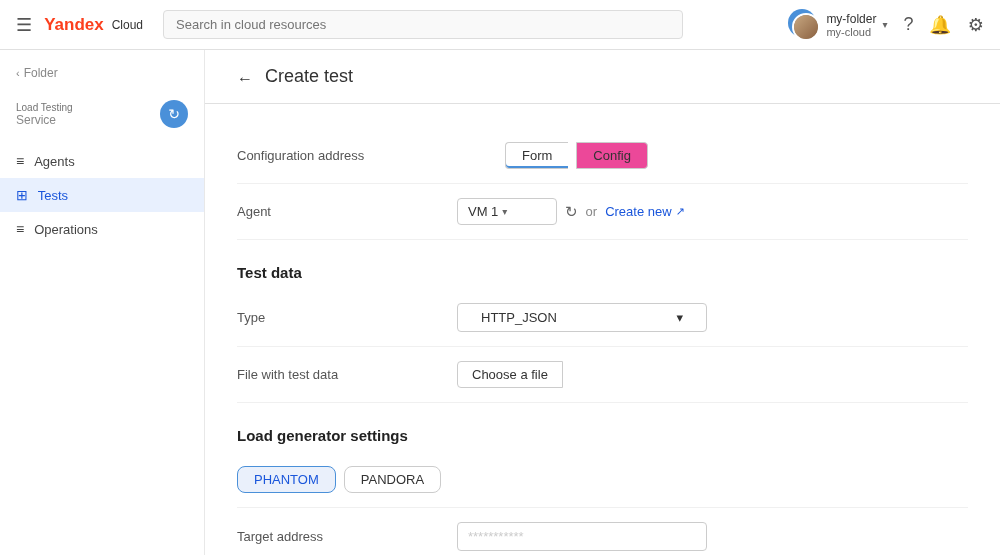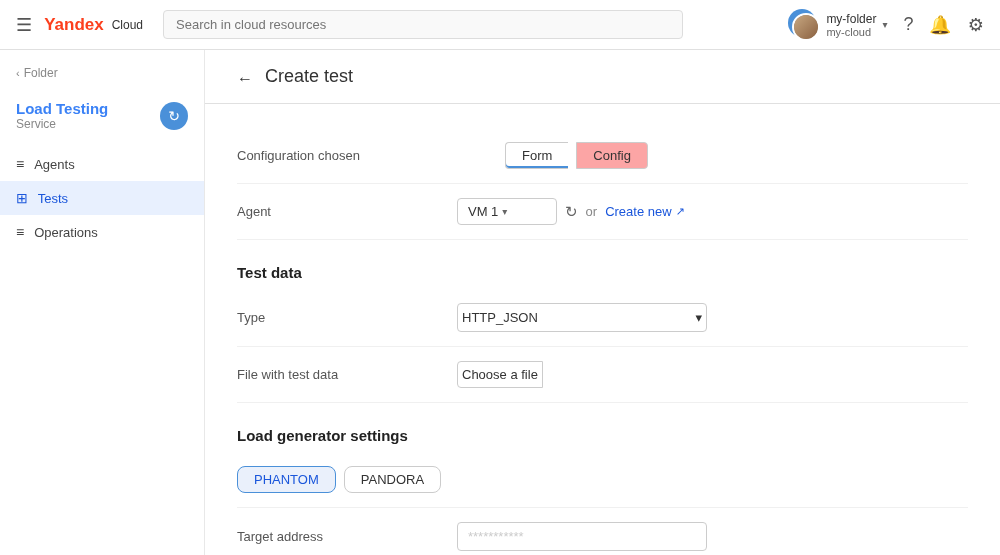--- a/index.html
+++ b/index.html
@@ -38,21 +38,21 @@
     
     .sidebar {
       width: 205px; background: #fff; border-right: 1px solid #e8e8e8;
       flex-shrink: 0; padding: 16px 0;
       display: flex; flex-direction: column;
     }
     .sidebar-folder { padding: 0 16px 12px; font-size: 12px; color: #888; display: flex; align-items: center; gap: 4px; cursor: pointer; }
     .sidebar-folder-arrow { font-size: 11px; }
     .sidebar-service { padding: 8px 16px; display: flex; align-items: center; justify-content: space-between; }
     .sidebar-service-info { display: flex; flex-direction: column; }
-    .sidebar-service-name { font-size: 15px; font-weight: 700; color: #3b82f6; }
+    .sidebar-service-name { font-size: 10px; font-weight: 400; color: #737373; }
     .sidebar-service-sub { font-size: 12px; color: #888; }
     .sidebar-refresh-btn { width: 28px; height: 28px; background: #4a90d9; border-radius: 50%; display: flex; align-items: center; justify-content: center; cursor: pointer; color: #fff; font-size: 14px; }
     .sidebar-nav { margin-top: 8px; }
     .sidebar-item {
       display: flex; align-items: center; gap: 10px;
       padding: 9px 16px; cursor: pointer; color: #444; font-size: 13px;
     }
     .sidebar-item.active { background: #e8f0fe; color: #1a56db; }
     .sidebar-item-icon { font-size: 14px; }
 
@@ -71,21 +71,21 @@
     .form-row {
       display: flex; align-items: center; padding: 14px 0;
       border-bottom: 1px solid #f0f0f0;
       gap: 0;
     }
     .form-label { width: 220px; font-size: 13px; color: #555; flex-shrink: 0; }
     .form-control { display: flex; align-items: center; gap: 8px; flex: 1; }
 
     
     .tab-btn {
-      padding: 5px 16px; border: 1px solid #ccc; background: #fca5a5;
+      padding: 5px 16px; border: 1px solid #ccc; background: #ec4899;
       font-size: 13px; cursor: pointer; color: #333;
     }
     .tab-btn:first-child { border-radius: 4px 0 0 4px; border-right: none; margin-left: 48px; }
     .tab-btn:last-child { border-radius: 0 4px 4px 0; }
     .tab-btn.active { background: #fff; border-color: #ccc; font-weight: 500; box-shadow: inset 0 -2px 0 #4a90d9; }
 
     
     .dropdown-select {
       display: flex; align-items: center; gap: 4px;
       border: 1px solid #ccc; border-radius: 4px; padding: 5px 10px;
@@ -96,27 +96,27 @@
     .or-text { color: #888; font-size: 13px; }
     .create-new-link { color: #1a56db; text-decoration: none; font-size: 13px; cursor: pointer; display: flex; align-items: center; gap: 4px; }
     .external-icon { font-size: 11px; }
 
     
     .section-title { font-size: 15px; font-weight: 600; margin: 24px 0 8px; color: #222; }
 
     
     .type-select {
       display: flex; align-items: center; justify-content: space-between;
-      border: 1px solid #ccc; border-radius: 4px; padding: 6px 4px;
+      border: 1px solid #ccc; border-radius: 4px; padding: 6px 23px;
       background: #fff; cursor: pointer; font-size: 13px; min-width: 250px;
     }
 
     
     .file-btn {
-      padding: 5px 4px; border: 1px solid #ccc; border-radius: 4px 0 0 4px;
+      padding: 5px 14px; border: 1px solid #ccc; border-radius: 4px 0 0 4px;
       background: #fff; cursor: pointer; font-size: 13px; color: #333;
     }
     .file-chosen { padding: 5px 14px; border: 1px solid #ccc; border-left: none; border-radius: 0 4px 4px 0; background: #fff; font-size: 13px; color: #888; }
 
     
     .gen-btn {
       padding: 5px 16px; border: 1px solid #ccc; border-radius: 8px;
       background: #fff; cursor: pointer; font-size: 13px; color: #333; font-weight: 500;
     }
     .gen-btn.active { background: #eaf0fb; border-color: #4a90d9; color: #1a56db; }
@@ -192,21 +192,21 @@
 
   <div class="main">
     <div class="page-header">
       <span class="back-arrow">←</span>
       <span class="page-title">Create test</span>
     </div>
 
     <div class="form-container">
 
       <div class="form-row">
-        <div class="form-label">Configuration chosen</div>
+        <div class="form-label">Configuration address</div>
         <div class="form-control">
           <button class="tab-btn active">Form</button>
           <button class="tab-btn">Config</button>
         </div>
       </div>
 
       <div class="form-row">
         <div class="form-label">Agent</div>
         <div class="form-control">
           <div class="dropdown-select">

